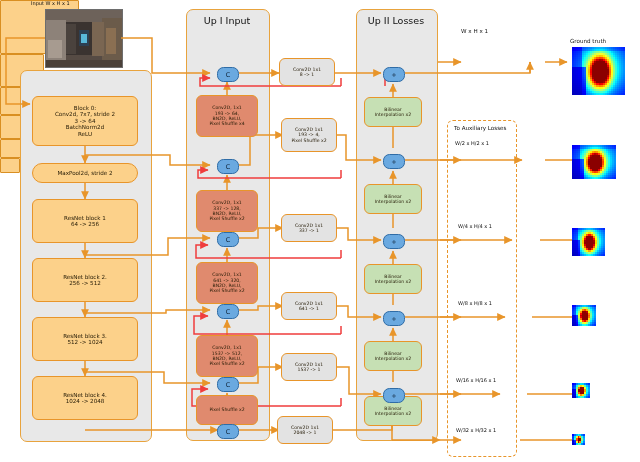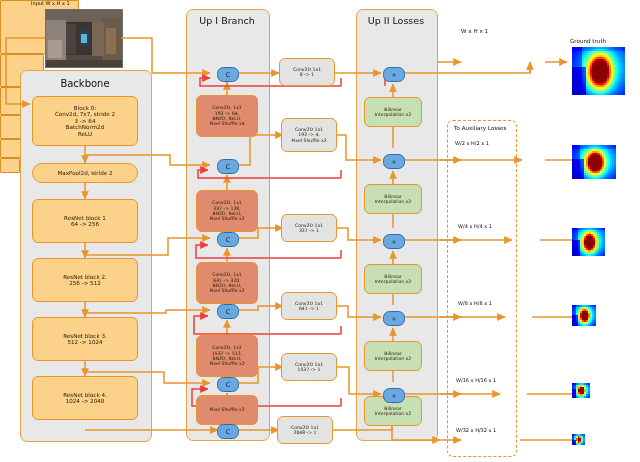--- a/index.html
+++ b/index.html
@@ -51,24 +51,23 @@
       <i style="left: 20px; top: 14px; width: 10px; height: 30px; background: rgb(74, 66, 61);"></i>
       <i style="left: 46px; top: 12px; width: 12px; height: 34px; background: rgb(122, 102, 82);"></i>
       <i style="left: 33px; top: 20px; width: 10px; height: 16px; background: rgb(44, 63, 82);"></i>
       <i style="left: 35px; top: 24px; width: 6px; height: 9px; background: rgb(89, 184, 216);"></i>
       <i style="left: 2px; top: 30px; width: 14px; height: 18px; background: rgb(167, 155, 144);"></i>
       <i style="left: 60px; top: 18px; width: 10px; height: 26px; background: rgb(138, 111, 82);"></i>
       <i style="left: 0px; top: 50px; width: 76px; height: 7px; background: rgb(74, 64, 57);"></i>
     </div>
 
   <div class="panel" id="panel-backbone" style="left:20px;top:70px;width:130px;height:370px;"></div>
-  <div class="panel-title" style="left:20px;top:78px;width:130px;font-size:10px;">Backbone</div>
 
   <div class="panel" id="panel-up1" style="left:186px;top:9px;width:82px;height:430px;"></div>
-  <div class="panel-title" style="left:186px;top:15px;width:82px;font-size:9.5px;">Up I Branch</div>
+  <div class="panel-title" style="left:186px;top:15px;width:82px;font-size:9.5px;">Up I Input</div>
 
   <div class="panel" id="panel-up2" style="left:356px;top:9px;width:80px;height:430px;"></div>
   <div class="panel-title" style="left:356px;top:15px;width:80px;font-size:9.5px;">Up II Losses</div>
 
   <div class="auxbox" style="left:447px;top:120px;width:68px;height:335px;"></div>
   <div class="lbl l6" style="left:454px;top:125px;">To Auxiliary Losses</div>
 
   <svg class="wires" viewBox="0 0 640 462">
     <defs>
       <marker id="ar" markerWidth="7" markerHeight="7" refX="5.2" refY="2.6" orient="auto">

